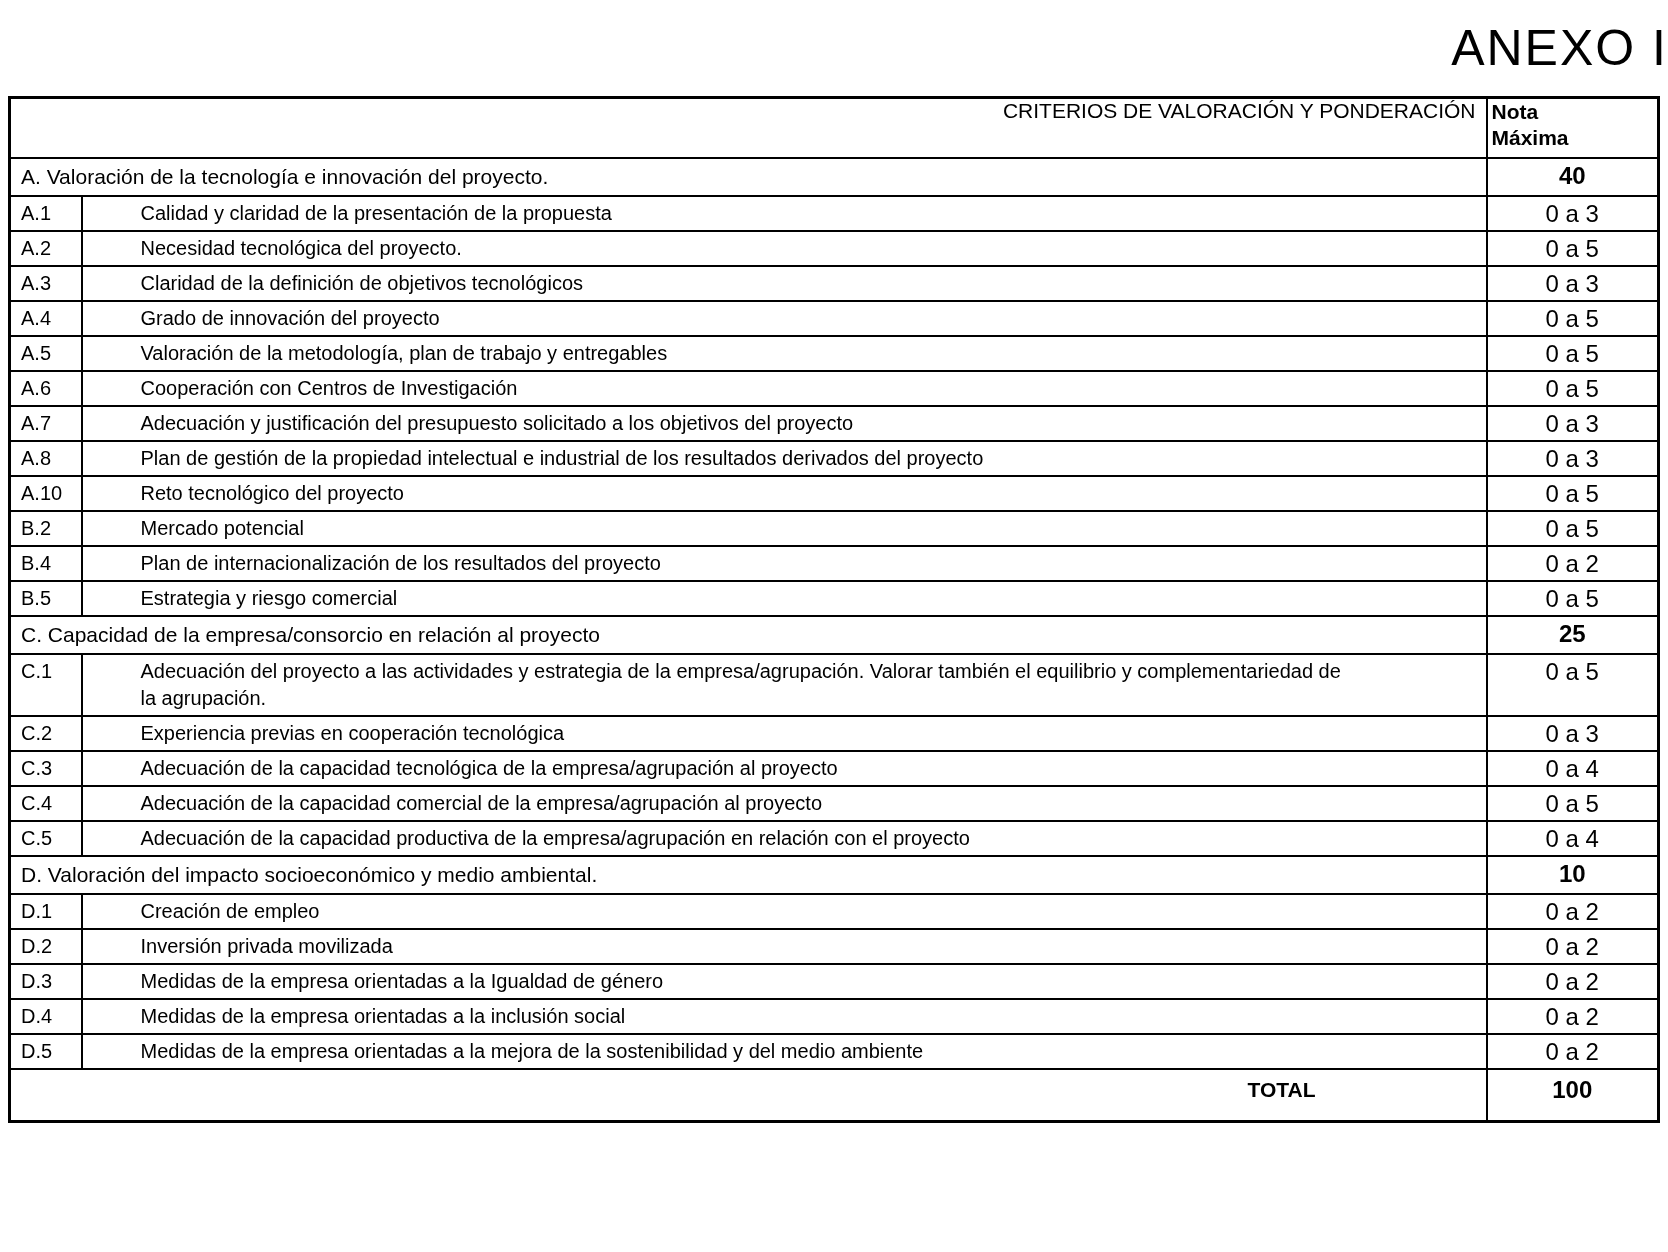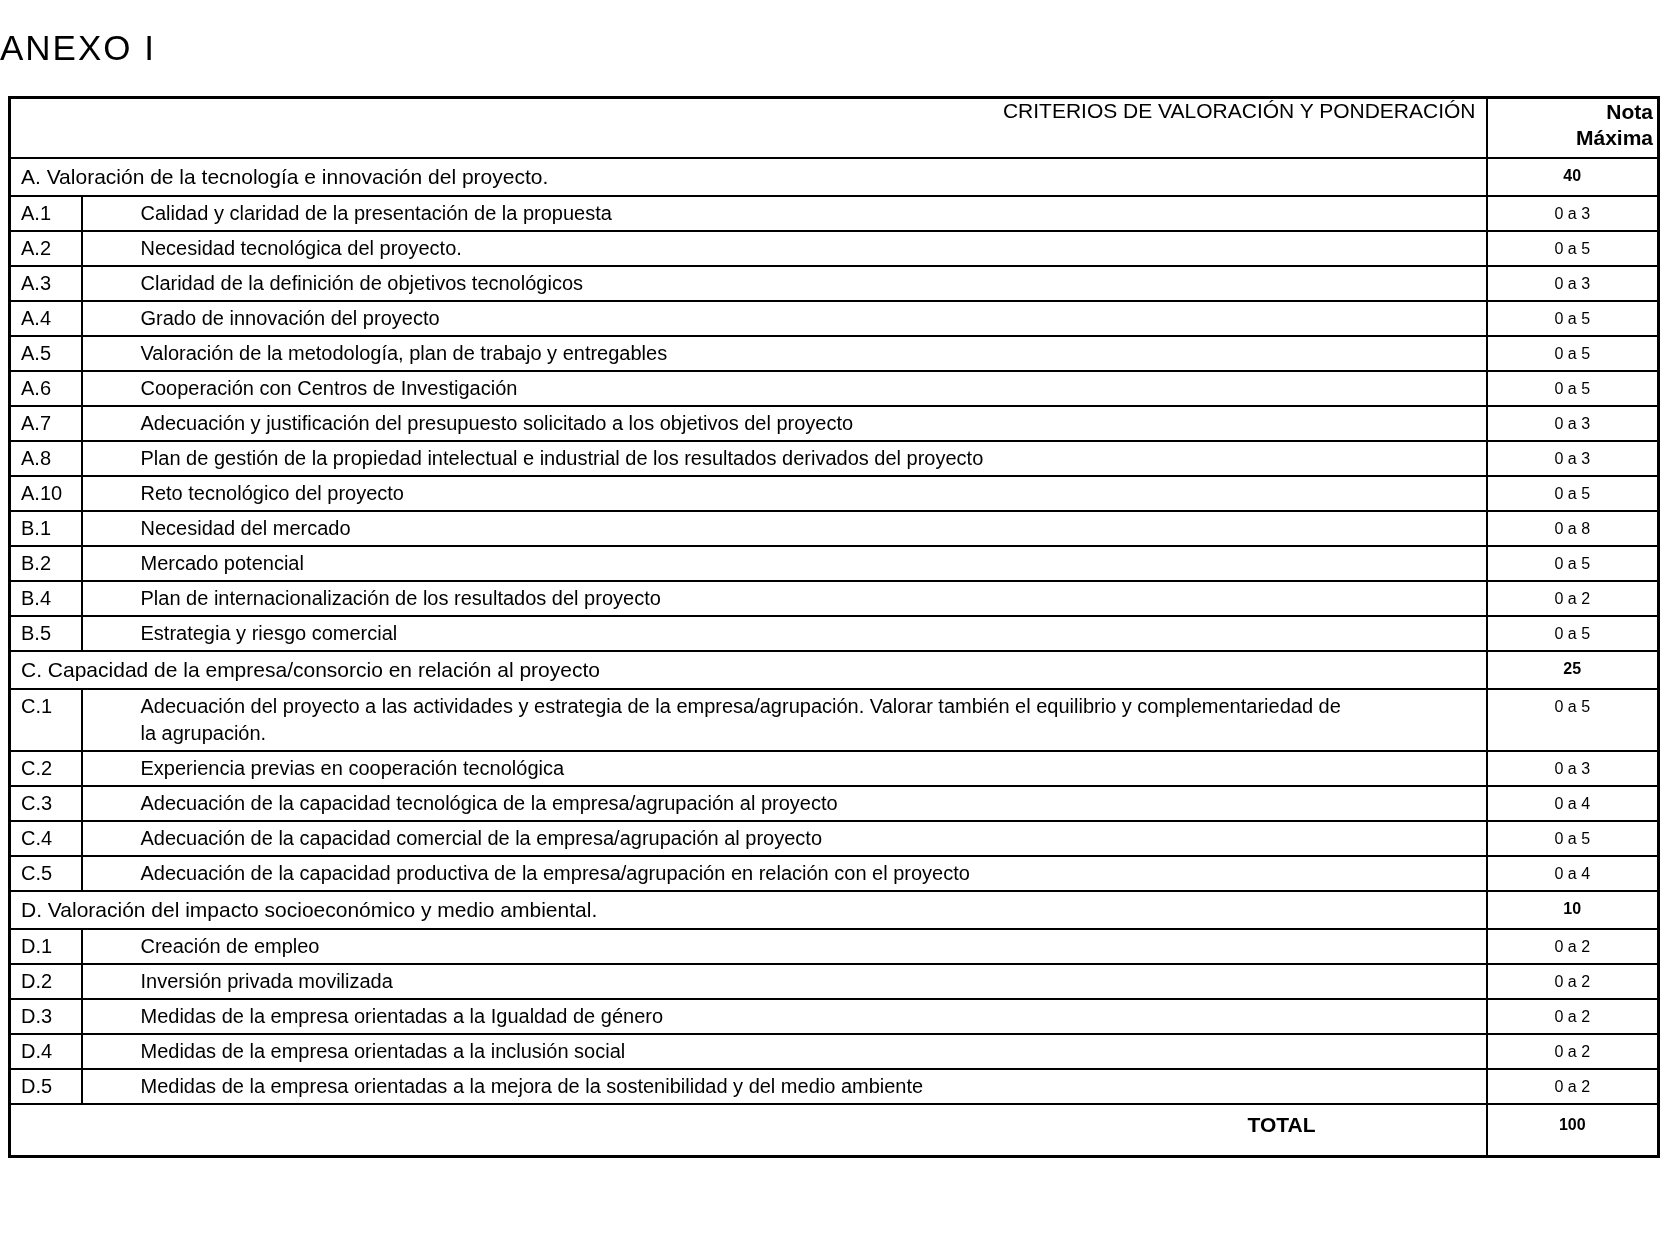--- a/index.html
+++ b/index.html
@@ -4,22 +4,22 @@
 <style>
   html,body{margin:0;padding:0;background:#ffffff;}
   body{
     width:1668px;height:1252px;
     font-family:"Liberation Sans","DejaVu Sans",sans-serif;
     color:#000;
     -webkit-font-smoothing:antialiased;
   }
   .page{width:1668px;height:1252px;position:relative;}
   .page-title{
-    text-align:left;
-    font-size:35px;
+    text-align:right;
+    font-size:50px;
     font-weight:400;
     padding-top:26px;
     letter-spacing:2px;
     line-height:44px;
   }
   table.criteria{
     border-collapse:collapse;
     table-layout:fixed;
     width:1652px;
     margin:26px 8px 0 8px;
@@ -29,40 +29,40 @@
     border:2px solid #000;
     vertical-align:top;
     overflow:hidden;
   }
   
   th.cell-criteria-head{
     font-size:21px;font-weight:normal;text-align:right;
     vertical-align:middle;height:58px;padding:0 10px;
   }
   th.cell-score-head{
-    font-size:21px;font-weight:bold;text-align:right;
+    font-size:21px;font-weight:bold;text-align:left;
     vertical-align:middle;line-height:26px;padding:0 4px;
   }
   
   tr.row-section td.cell-section{
     font-size:21px;font-weight:normal;
     padding:4px 0 4px 10px;height:28px;line-height:28px;
     white-space:nowrap;
   }
   tr.row-section td.cell-value{font-weight:bold;}
   
   td.cell-code{
     font-size:20px;padding:3px 4px 3px 10px;height:27px;line-height:27px;
   }
   td.cell-desc{
     font-size:20px;padding:3px 10px 3px 14px;line-height:27px;
   }
   td.cell-desc .inner{display:block;max-width:1215px;margin-left:44px;}
   td.cell-value{
-    font-size:16px;text-align:center;padding:3px 4px;line-height:27px;
+    font-size:24px;text-align:center;padding:3px 4px;line-height:27px;
   }
   
   tr.row-total td.cell-total-label{
     font-size:21px;font-weight:bold;text-align:right;
     padding:6px 170px 0 0;height:44px;line-height:27px;
   }
   tr.row-total td.cell-value{font-weight:bold;padding-top:6px;}
 </style>
 </head>
 <body>
@@ -148,27 +148,20 @@
           <td class="cell-value">0 a 3</td>
         </tr>
         <tr class="row-item">
           <td class="cell-code">A.10</td>
           <td class="cell-desc">
             <span class="inner">Reto tecnológico del proyecto</span>
           </td>
           <td class="cell-value">0 a 5</td>
         </tr>
         <tr class="row-item">
-          <td class="cell-code">B.1</td>
-          <td class="cell-desc">
-            <span class="inner">Necesidad del mercado</span>
-          </td>
-          <td class="cell-value">0 a 8</td>
-        </tr>
-        <tr class="row-item">
           <td class="cell-code">B.2</td>
           <td class="cell-desc">
             <span class="inner">Mercado potencial</span>
           </td>
           <td class="cell-value">0 a 5</td>
         </tr>
         <tr class="row-item">
           <td class="cell-code">B.4</td>
           <td class="cell-desc">
             <span class="inner">Plan de internacionalización de los resultados del proyecto</span>

